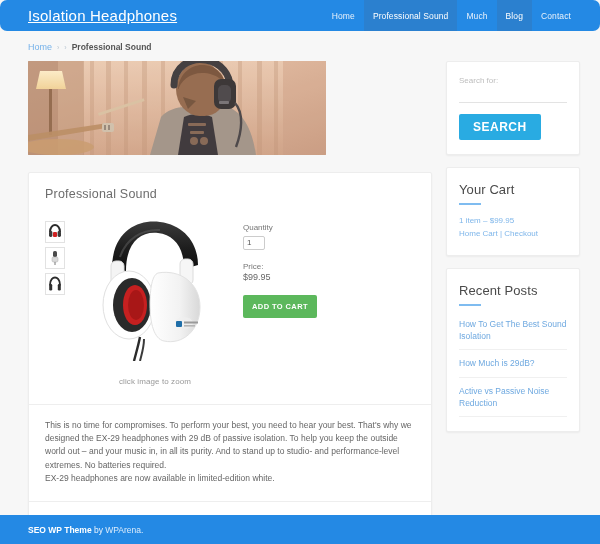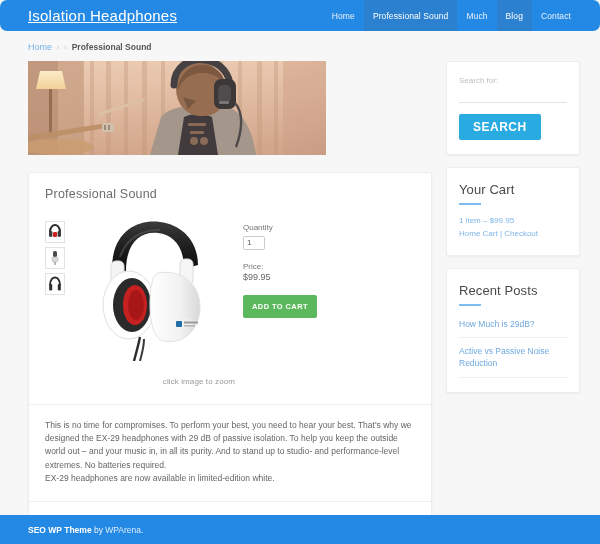--- a/index.html
+++ b/index.html
@@ -88,21 +88,21 @@
     margin-bottom:4px;
     background:#fff;
     display:flex; align-items:center; justify-content:center;
     cursor:pointer;
   }
   .thumb svg{ display:block; }
 
   .hero-wrap{ width:160px; flex:none; text-align:center; }
   .hero-img{ width:150px; height:148px; margin:0 auto; display:block; }
   .zoom-hint{
-    font-size:8px; color:#999; text-align:right;
+    font-size:8px; color:#999; text-align:center;
     margin-top:16px; letter-spacing:.1px;
   }
 
   .buy-box{ padding-top:10px; width:120px; }
   .field-label{ font-size:8px; color:#777; margin-bottom:3px; }
   .qty-input{
     width:22px; height:14px;
     border:1px solid #ccc; border-radius:2px;
     font-size:8px; color:#555;
     padding:0 3px;
@@ -389,20 +389,23 @@
       <div class="cart-line">
         <a class="cart-link" href="#">Home Cart</a><span class="cart-sep"> | </span><a class="cart-link" href="#">Checkout</a>
       </div>
     </div>
 
     <div class="widget">
       <h2 class="widget-title">Recent Posts</h2>
       <div class="title-rule"></div>
       <ul class="post-list">
         <li class="post-item">
+          <a class="post-link" href="#">How To Get The Best Sound Isolation</a>
+        </li>
+        <li class="post-item">
           <a class="post-link" href="#">How Much is 29dB?</a>
         </li>
         <li class="post-item">
           <a class="post-link" href="#">Active vs Passive Noise Reduction</a>
         </li>
       </ul>
     </div>
   </aside>
 </div>
 

